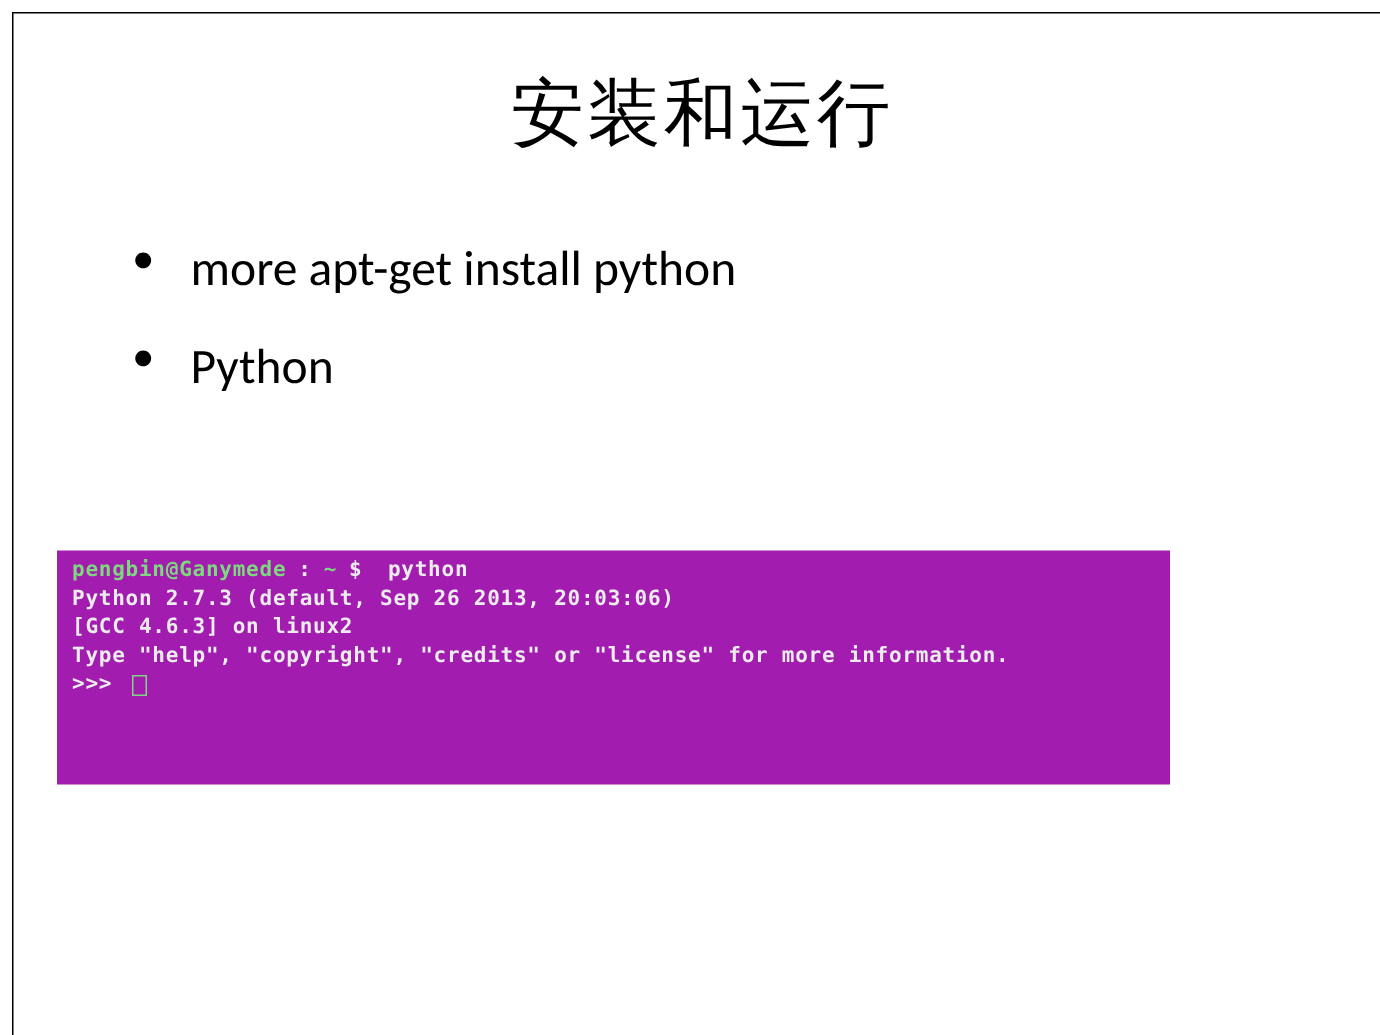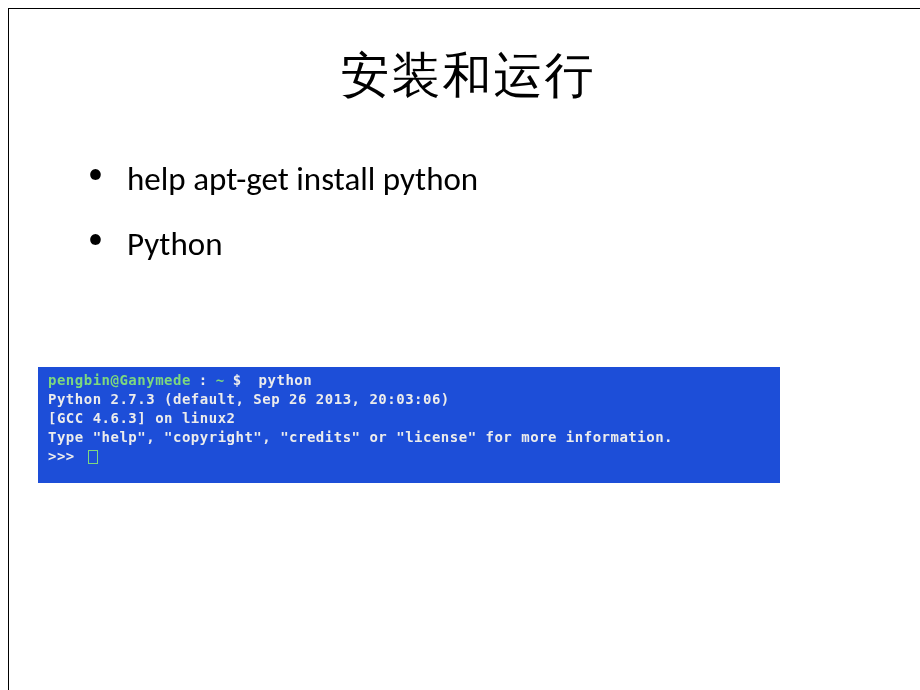--- a/index.html
+++ b/index.html
@@ -39,22 +39,22 @@
       position: absolute;
       left: -35px;
       top: 0;
       font-size: 30px;
     }
     .terminal {
       position: absolute;
       left: 29px;
       top: 358px;
       width: 742px;
-      height: 116px;
-      background: #1d4ed8;
+      height: 156px;
+      background: #a21caf;
       color: #dcdcdc;
       font-family: "DejaVu Sans Mono", "Courier New", monospace;
       font-size: 14px;
       font-weight: bold;
       line-height: 1.35;
       padding: 4px 6px;
       letter-spacing: 0.5px;
       white-space: pre;
     }
     .t-green { color: #7ed87e; }
@@ -68,21 +68,21 @@
     }
   </style>
 </head>
 <body>
 
 <div class="slide">
 
   <div class="title">安装和运行</div>
 
   <ul class="bullets">
-    <li>help apt-get install python</li>
+    <li>more apt-get install python</li>
     <li>Python</li>
   </ul>
 
   <div class="terminal"><span class="t-green">pengbin@Ganymede</span><span class="t-white">:</span><span class="t-green">~</span><span class="t-white">$</span> <span class="t-white">python</span>
 <span class="t-white">Python 2.7.3 (default, Sep 26 2013, 20:03:06)</span>
 <span class="t-white">[GCC 4.6.3] on linux2</span>
 <span class="t-white">Type "help", "copyright", "credits" or "license" for more information.</span>
 <span class="t-white">&gt;&gt;&gt; </span><span class="cursor"></span>
 </div>
 

